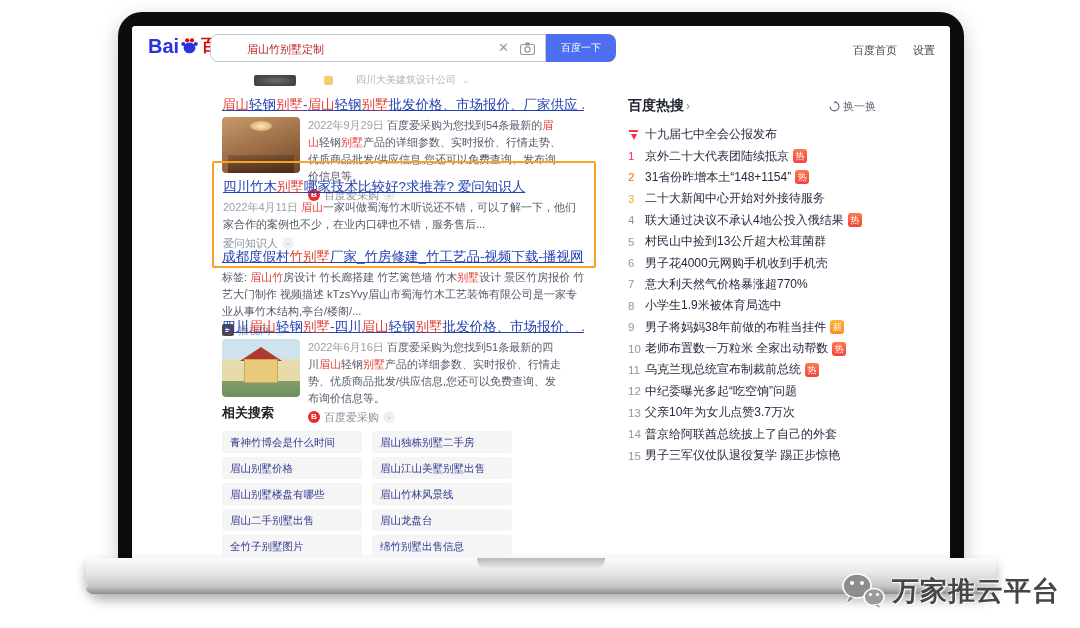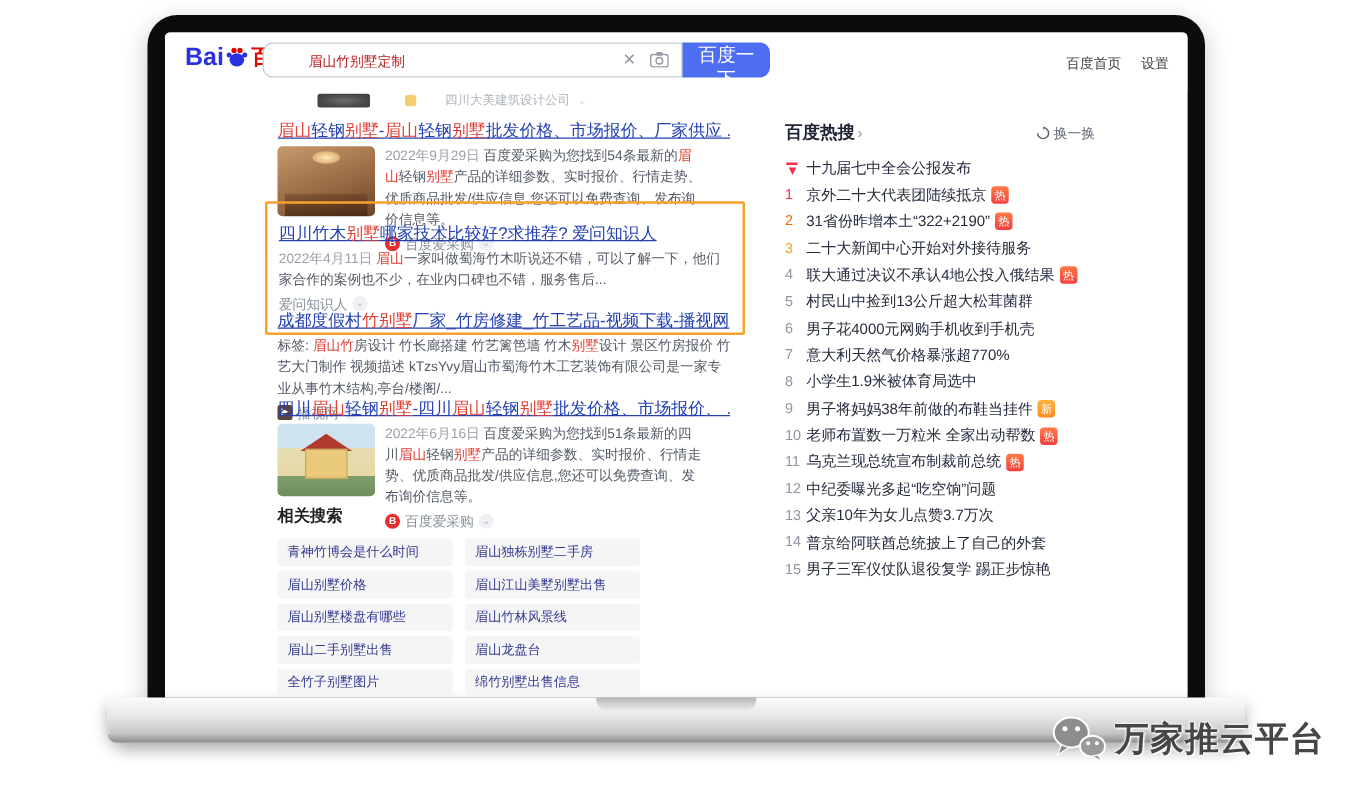--- a/index.html
+++ b/index.html
@@ -31,21 +31,21 @@
   .logo{position:absolute;left:16px;top:9px;display:flex;align-items:center;font-weight:bold;font-size:20px;line-height:1;}
   .logo .bai{color:#2932e1;}
   .logo .du-cn{color:#e10601;font-size:17px;margin-left:1px;}
   .search-box{position:absolute;left:78px;top:8px;width:336px;height:28px;border:1px solid #c4c7ce;
     border-radius:8px 0 0 8px;background:#fff;box-sizing:border-box;}
   .search-box input{position:absolute;left:10px;top:2px;width:250px;height:22px;border:none;outline:none;
     font-size:11px;color:#b91c1c;font-family:inherit;background:transparent;margin-left:24px;}
   .clear-x{position:absolute;right:36px;top:5px;font-size:13px;color:#9599a6;cursor:pointer;}
   .cam{position:absolute;right:10px;top:6px;}
   .search-btn{position:absolute;left:414px;top:8px;width:70px;height:28px;background:#4e6ef2;color:#fff;
-    border:none;border-radius:0 8px 8px 0;font-size:15px;font-family:inherit;cursor:pointer;}
+    border:none;border-radius:0 8px 8px 0;font-size:10px;font-family:inherit;cursor:pointer;}
   .top-links{position:absolute;right:15px;top:17px;font-size:11px;color:#414449;display:flex;gap:16px;}
 
   
   .partial{position:absolute;left:90px;top:46px;width:380px;height:16px;display:flex;align-items:center;
     gap:6px;filter:blur(.6px);opacity:.8;z-index:2;}
   .p-logo{width:42px;height:11px;margin-left:32px;border-radius:2px;
     background:radial-gradient(ellipse at center,#4a4a4a 0%,#161616 70%);}
   .p-ico{width:9px;height:9px;background:#f2c14e;border-radius:2px;margin-left:22px;}
   .p-text{font-size:10px;color:#9aa0aa;margin-left:17px;}
   .p-chev{color:#c0c4cc;font-size:9px;}
@@ -238,21 +238,21 @@
                 <span class="pin"></span>
                 <span class="hot-text">十九届七中全会公报发布</span>
               </div>
               <div class="hot-item">
                 <span class="rk c1">1</span>
                 <span class="hot-text">京外二十大代表团陆续抵京</span>
                 <span class="badge hot">热</span>
               </div>
               <div class="hot-item">
                 <span class="rk c2">2</span>
-                <span class="hot-text">31省份昨增本土“322+2190”</span>
+                <span class="hot-text">31省份昨增本土“148+1154”</span>
                 <span class="badge hot">热</span>
               </div>
               <div class="hot-item">
                 <span class="rk c3">3</span>
                 <span class="hot-text">二十大新闻中心开始对外接待服务</span>
               </div>
               <div class="hot-item">
                 <span class="rk">4</span>
                 <span class="hot-text">联大通过决议不承认4地公投入俄结果</span>
                 <span class="badge hot">热</span>

